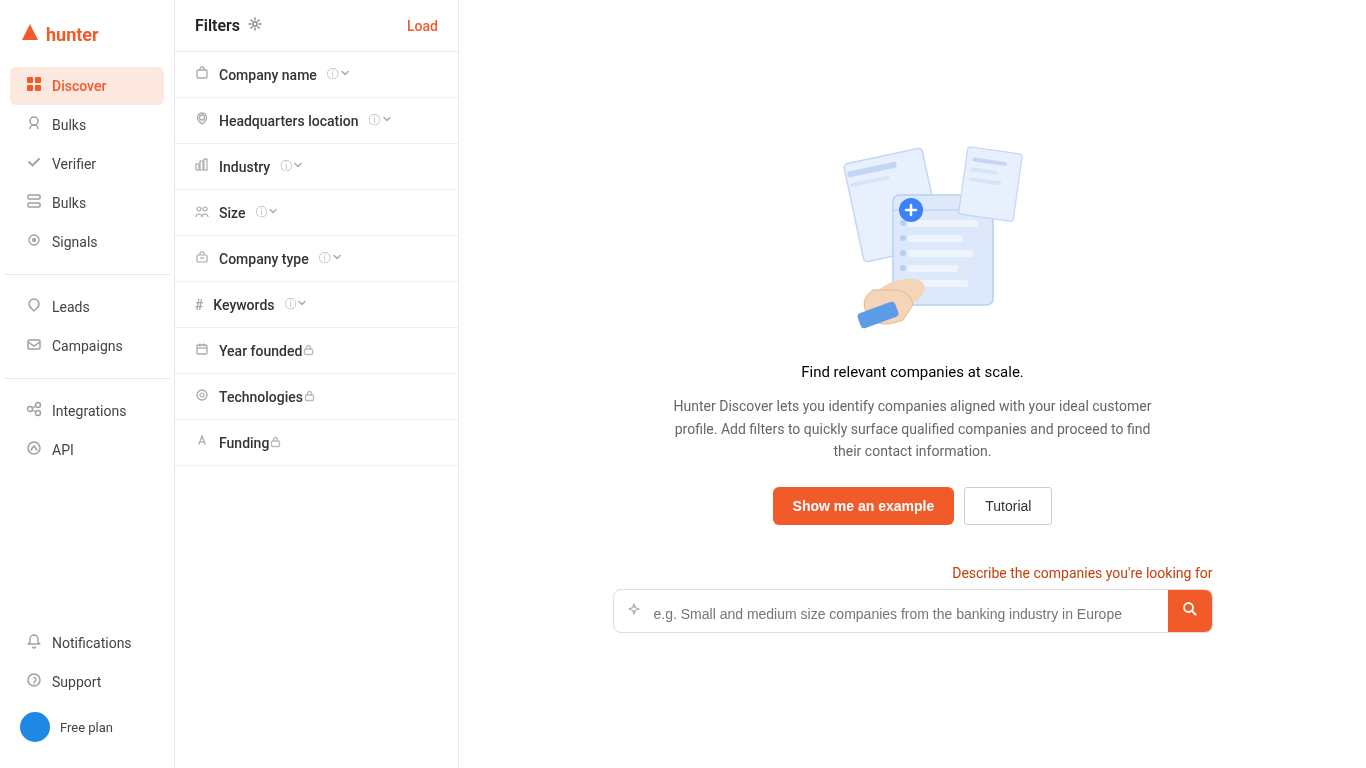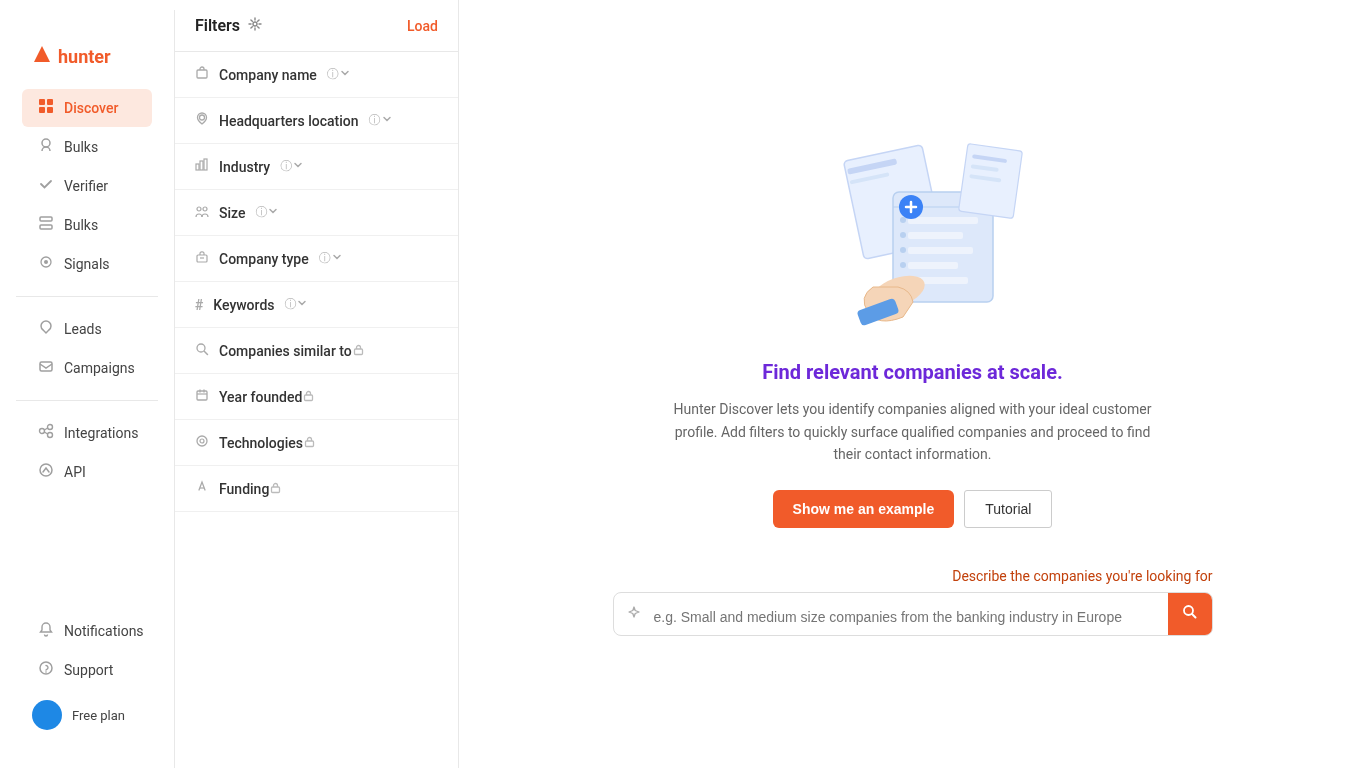--- a/index.html
+++ b/index.html
@@ -5,23 +5,22 @@
     * { box-sizing: border-box; margin: 0; padding: 0; }
     body { font-family: -apple-system, BlinkMacSystemFont, 'Segoe UI', Roboto, sans-serif; display: flex; height: 768px; overflow: hidden; background: #fff; }
 
     
     .sidebar {
       width: 175px;
       min-width: 175px;
       border-right: 1px solid #e8e8e8;
       display: flex;
       flex-direction: column;
-      padding: 16px;
+      padding: 4px;
       background: #fff;
-      margin-top: 10px;
     }
     .logo {
       padding: 18px 16px 16px;
       display: flex;
       align-items: center;
       gap: 6px;
     }
     .logo-icon { color: #f15b2a; font-size: 18px; }
     .logo-text { font-weight: 700; font-size: 18px; color: #f15b2a; }
 
@@ -136,23 +135,23 @@
     }
 
     
     .illustration {
       width: 220px;
       height: 200px;
       margin-bottom: 28px;
     }
 
     .main-heading {
-      font-size: 20px;
-      font-weight: 700;
-      color: #6d28d9;
+      font-size: 15px;
+      font-weight: 400;
+      color: #000000;
       margin-bottom: 14px;
     }
     .main-desc {
       font-size: 14px;
       color: #666;
       line-height: 1.6;
       max-width: 480px;
       margin-bottom: 24px;
     }
 
@@ -473,37 +472,20 @@
       <span class="filter-item-name">Keywords</span>
       <span class="info-icon">ⓘ</span>
     </div>
     <span class="chevron-icon">
       <svg width="12" height="12" viewBox="0 0 12 12">
           <path d="M3 4.5l3 3 3-3" fill="none" stroke="#aaa" stroke-width="1.5" stroke-linecap="round"></path>
         </svg>
     </span>
   </div>
 
-  <div class="filter-item">
-    <div class="filter-item-left">
-      <span class="filter-item-icon">
-        <svg width="14" height="14" viewBox="0 0 14 14">
-            <circle cx="6" cy="6" r="4" fill="none" stroke="#aaa" stroke-width="1.3"></circle>
-            <path d="M9.5 9.5l3 3" stroke="#aaa" stroke-width="1.5" stroke-linecap="round"></path>
-          </svg>
-      </span>
-      <span class="filter-item-name">Companies similar to</span>
-    </div>
-    <span class="lock-icon">
-      <svg width="13" height="13" viewBox="0 0 13 13">
-          <rect x="2.5" y="6" width="8" height="5.5" rx="1" fill="none" stroke="#bbb" stroke-width="1.3"></rect>
-          <path d="M4.5 6V4.5a2 2 0 014 0V6" fill="none" stroke="#bbb" stroke-width="1.3"></path>
-        </svg>
-    </span>
-  </div>
 
   <div class="filter-item">
     <div class="filter-item-left">
       <span class="filter-item-icon">
         <svg width="14" height="14" viewBox="0 0 14 14">
             <rect x="2" y="3" width="10" height="9" rx="1" fill="none" stroke="#aaa" stroke-width="1.3"></rect>
             <path d="M2 6h10" stroke="#aaa" stroke-width="1.2"></path>
             <path d="M5 2v2M9 2v2" stroke="#aaa" stroke-width="1.3" stroke-linecap="round"></path>
           </svg>
       </span>

